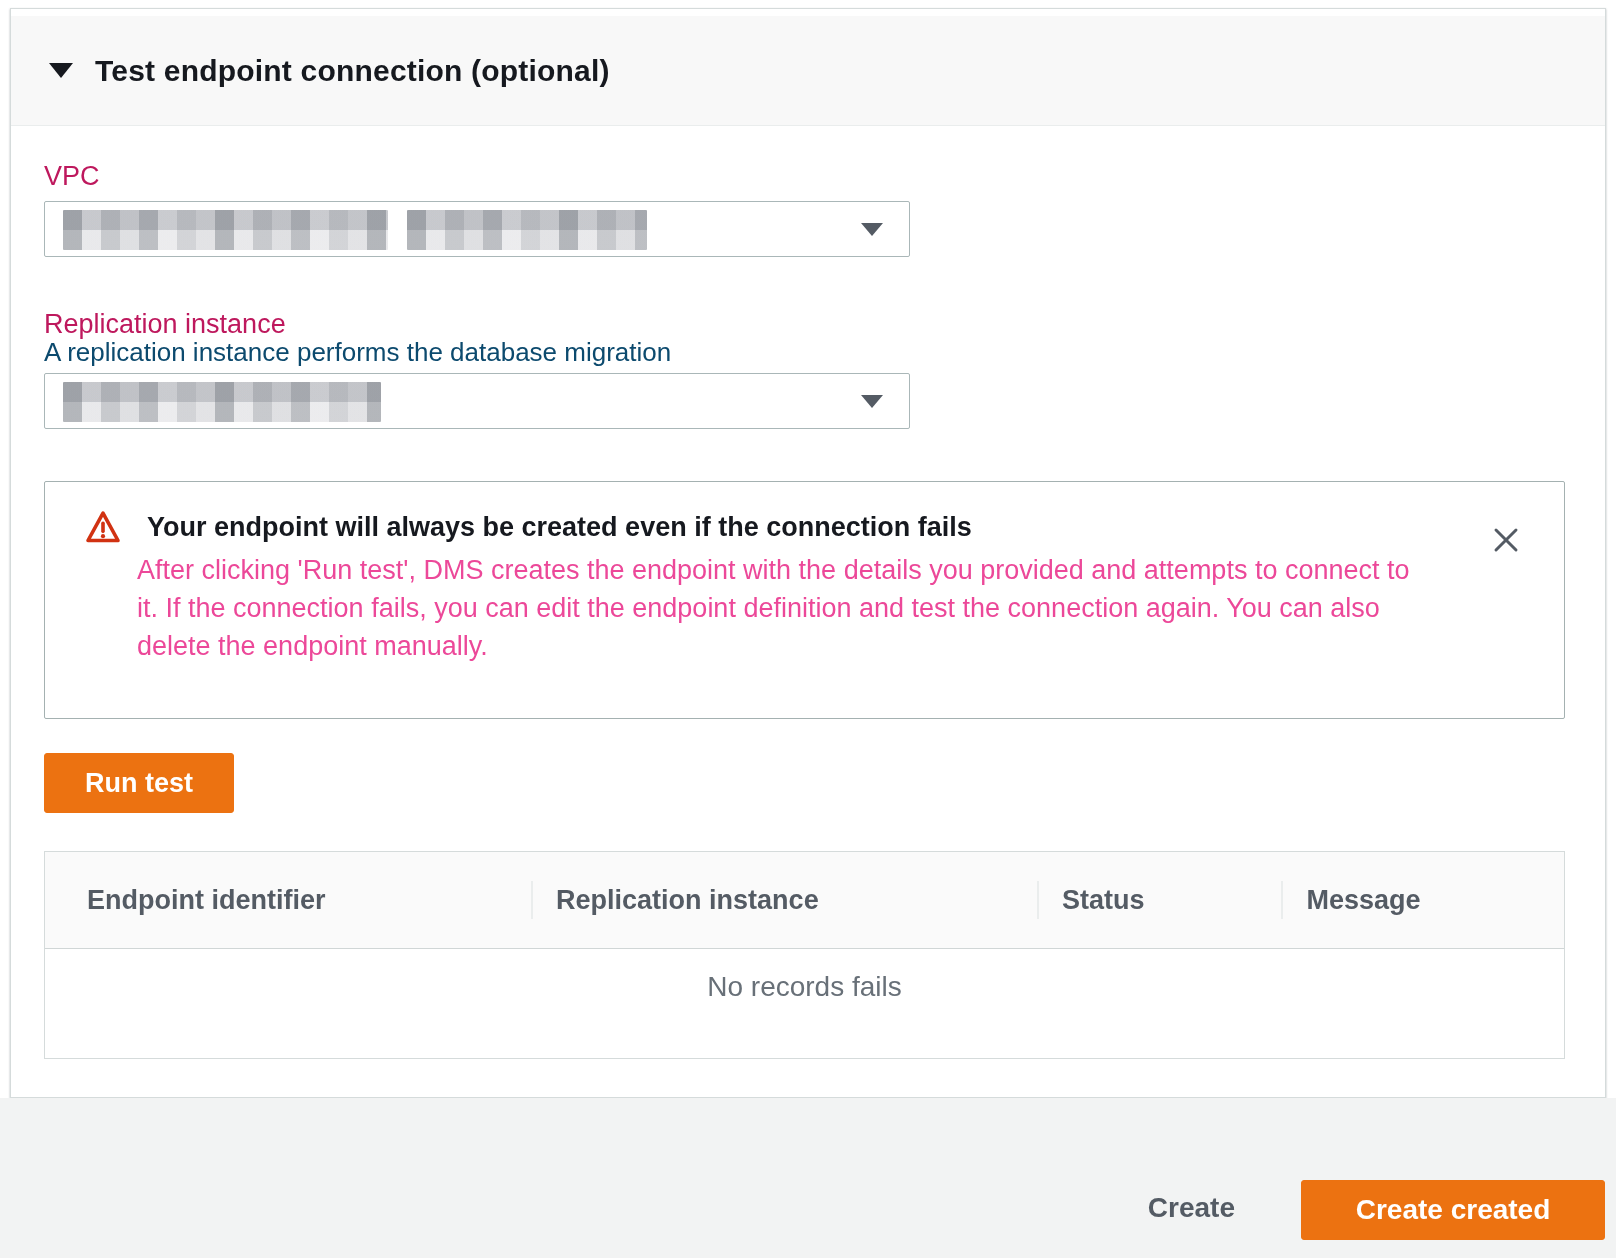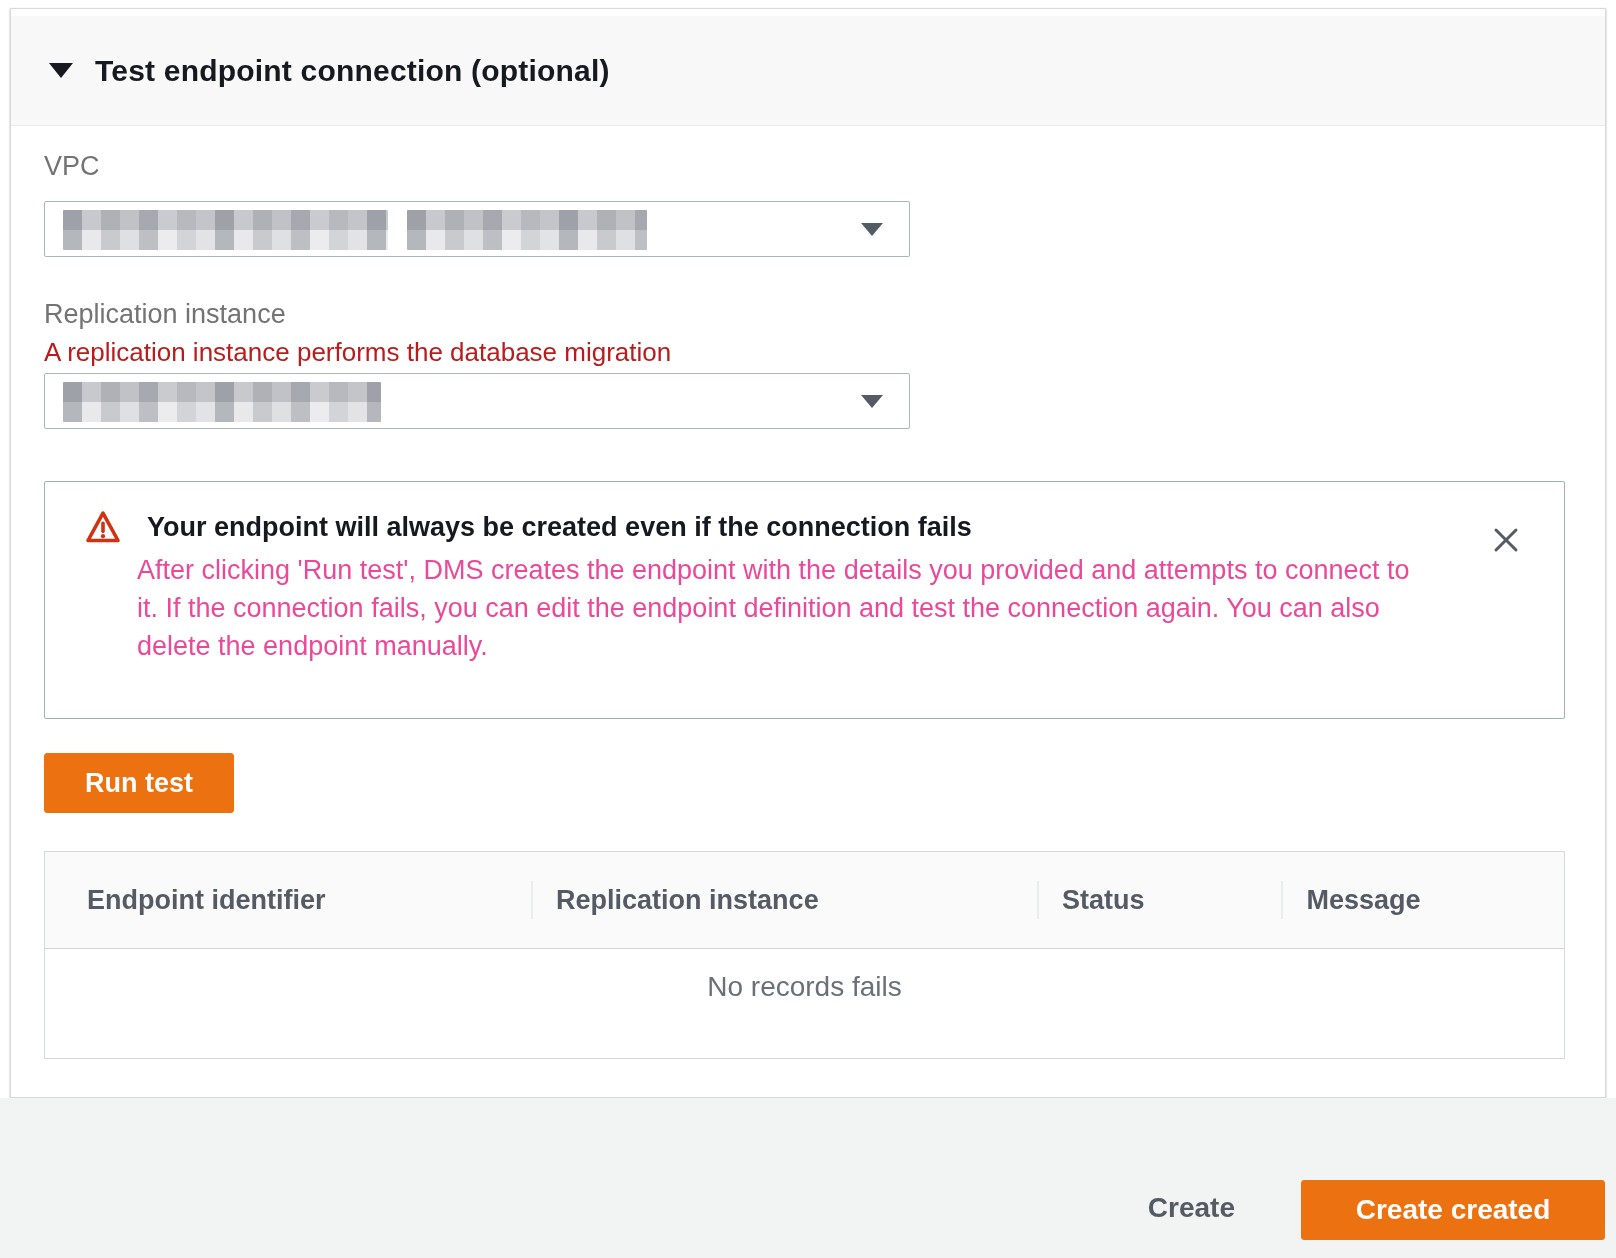--- a/index.html
+++ b/index.html
@@ -24,22 +24,22 @@
     display:flex; align-items:center; padding-left:38px; cursor:pointer;
   }
   .caret-down {
     width:0; height:0; border-left:12px solid transparent;
     border-right:12px solid transparent; border-top:15px solid #16191f;
     margin-right:22px; flex:0 0 auto;
   }
   .section-title { font-size:30px; font-weight:700; color:#16191f; letter-spacing:0.2px; }
 
   
-  .field-label { position:absolute; font-size:27px; color:#737373; }
-  .field-desc  { position:absolute; font-size:26px; color:#b91c1c; }
+  .field-label { position:absolute; font-size:27px; color:#be185d;margin-top:10px; }
+  .field-desc  { position:absolute; font-size:26px; color:#0c4a6e; }
   .select-box {
     position:absolute; height:56px; width:866px; background:#fff;
     border:1px solid #aab7b8; border-radius:2px; cursor:pointer;
   }
   .select-caret {
     position:absolute; right:26px; top:50%; margin-top:-6px;
     width:0; height:0; border-left:11px solid transparent;
     border-right:11px solid transparent; border-top:13px solid #545b64;
   }
   .redacted {

